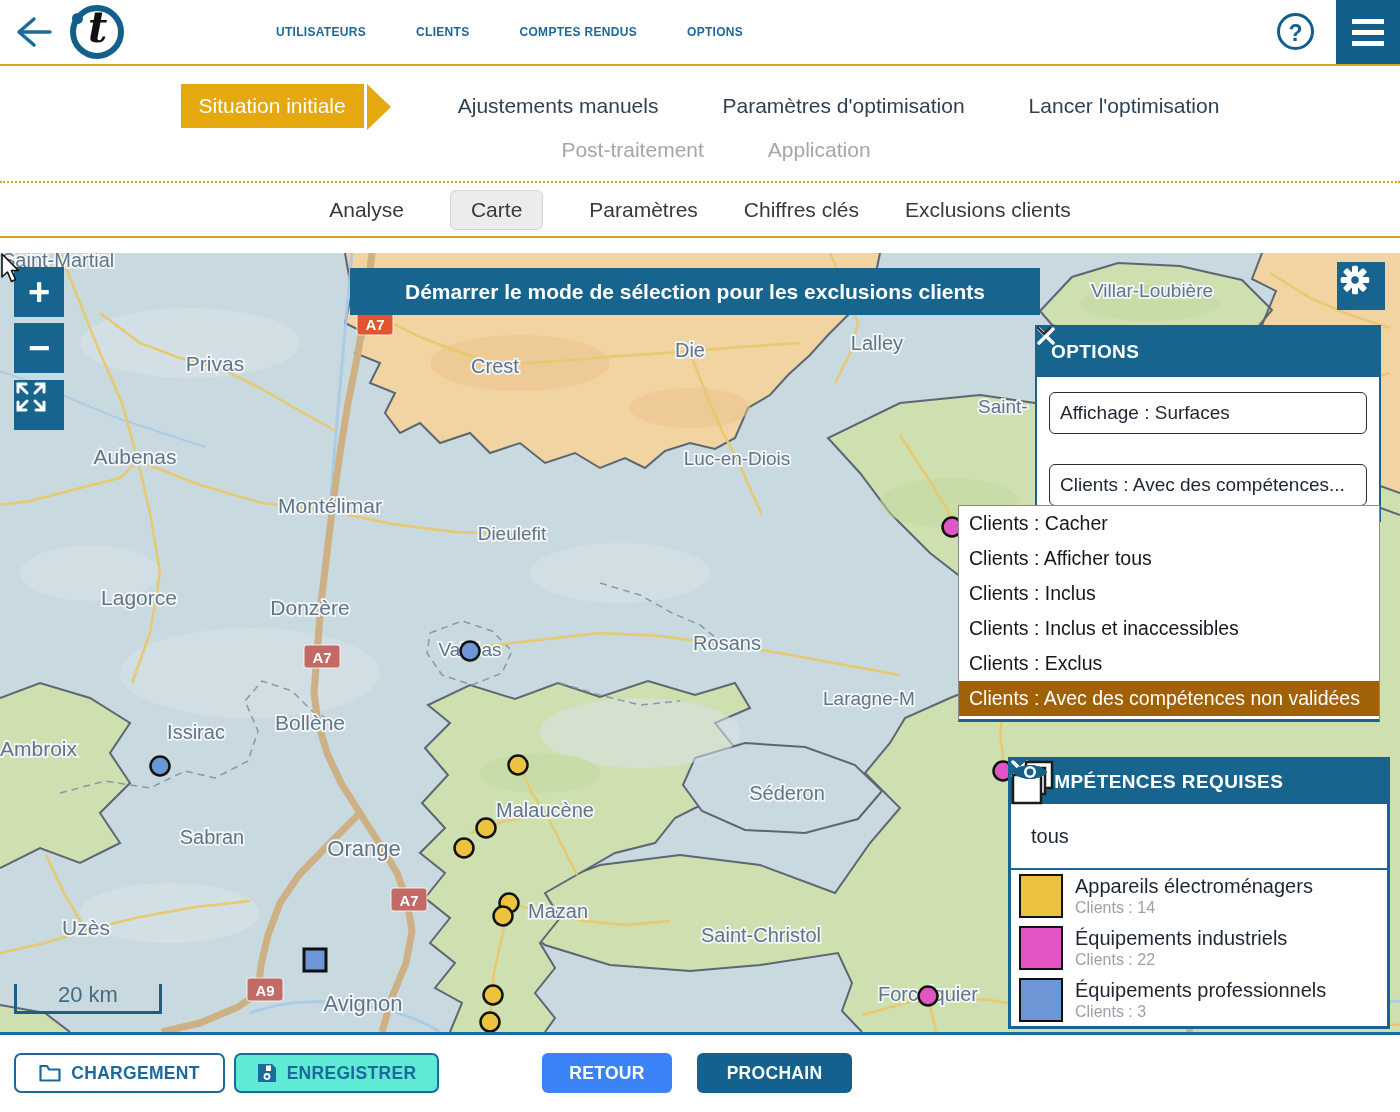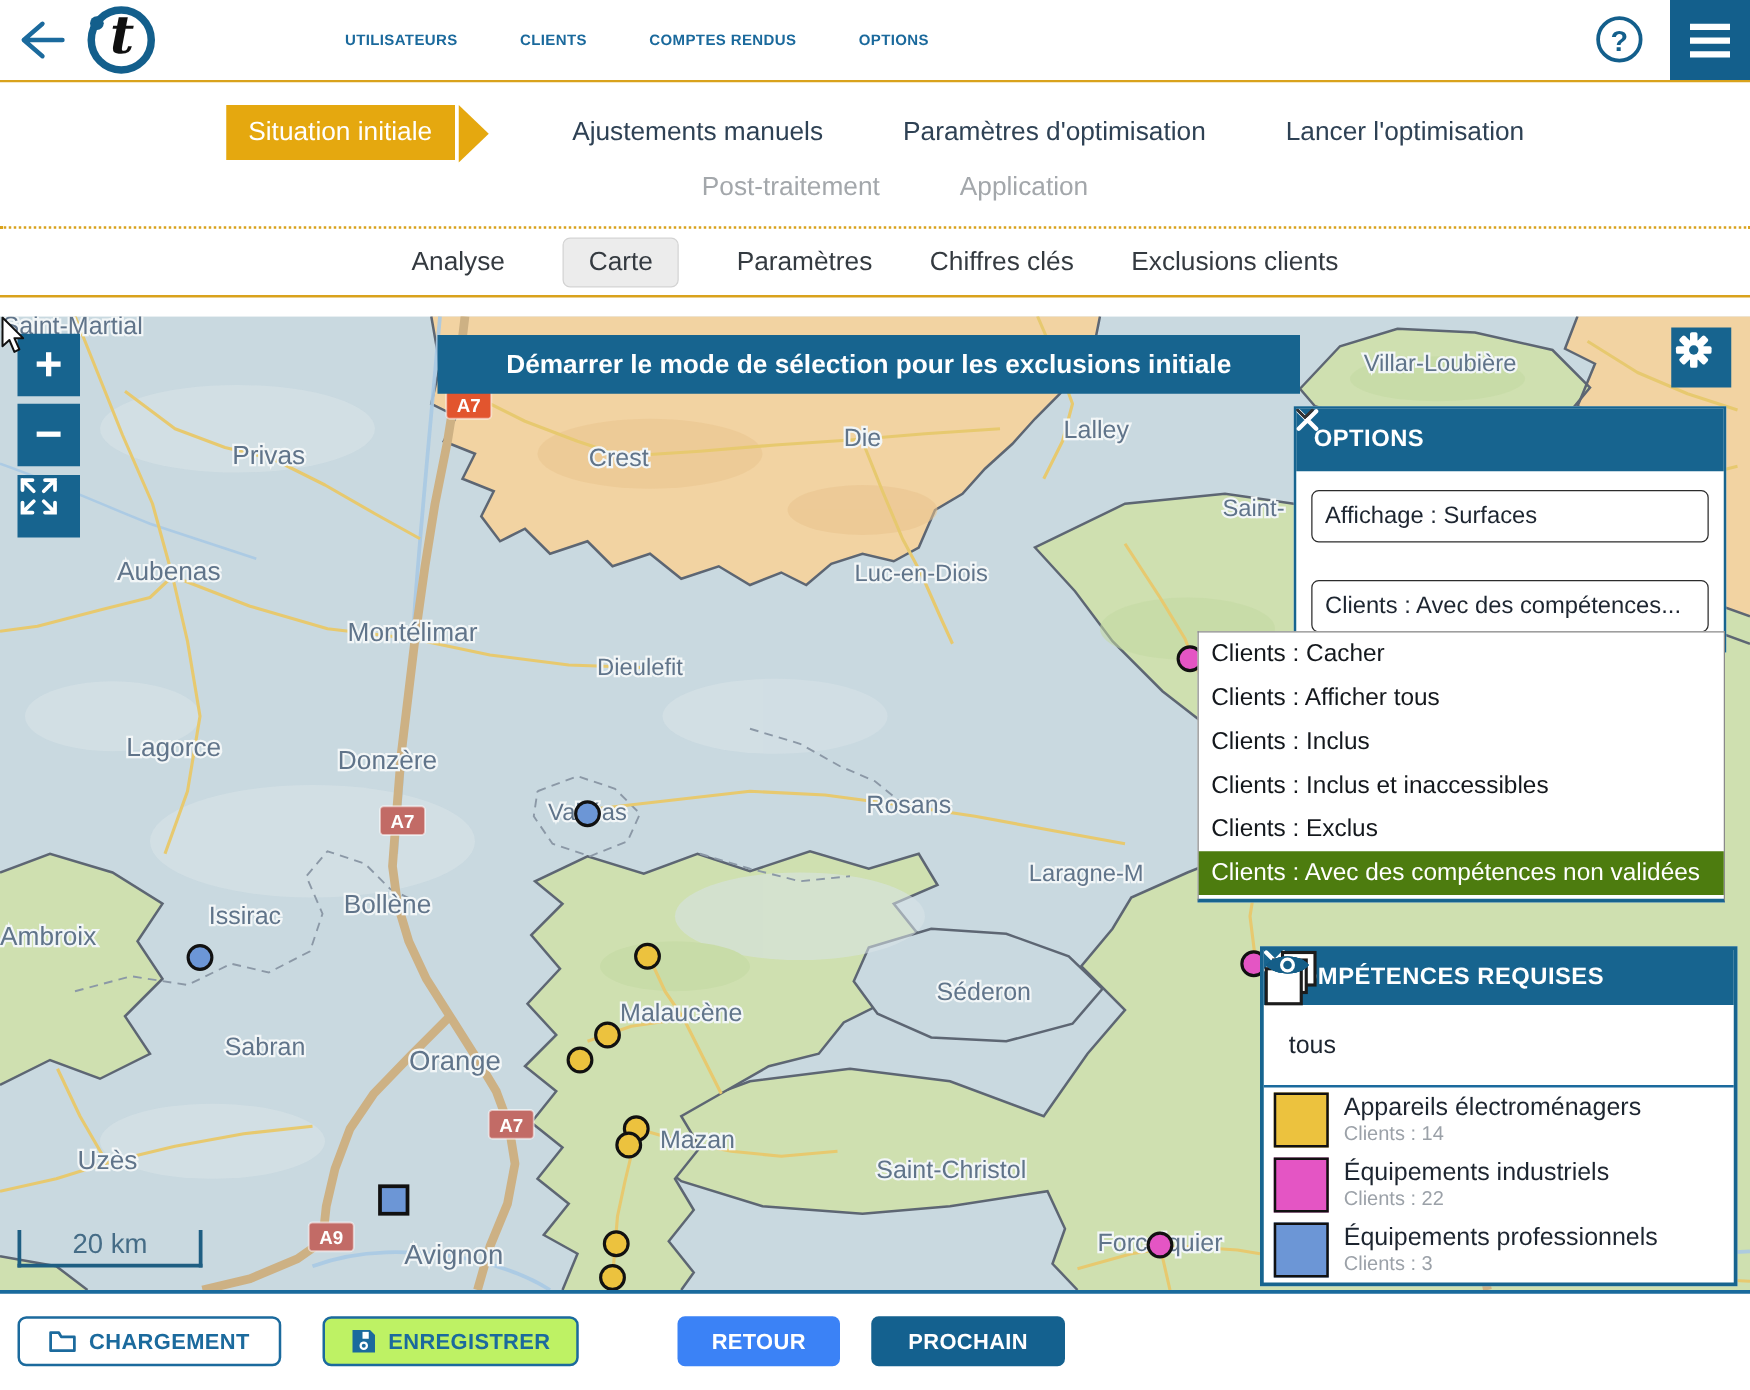--- a/index.html
+++ b/index.html
@@ -65,39 +65,39 @@
   .close-x{cursor:pointer;display:flex;align-items:center;}
   #options-panel{left:1035px;top:72px;width:346px;background:#fff;border:2px solid #17648f;box-sizing:border-box;}
   #options-panel .panel-header{height:50px;}
   #options-body{padding:15px 12px 14px 12px;display:flex;flex-direction:column;gap:30px;}
   .select-box{height:40px;border:1.5px solid #2c2c2c;border-radius:6px;display:flex;align-items:center;
         justify-content:space-between;padding:0 10px;font-size:19px;color:#1d2530;cursor:pointer;background:#fff;}
 
   #dropdown{left:958px;top:252px;width:422px;background:#fff;border:1px solid #8a8a8a;
         border-bottom:3px solid #17648f;padding-bottom:3px;box-sizing:border-box;}
   .dd-item{height:35px;display:flex;align-items:center;padding-left:10px;font-size:19.5px;color:#14181d;cursor:pointer;}
-  .dd-item.selected{background:#4d7c0f;color:#fff;}
+  .dd-item.selected{background:#a16207;color:#fff;}
 
   #legend-panel{left:1008px;top:504px;width:382px;background:#fff;border:3px solid #17648f;box-sizing:border-box;}
   #legend-panel .panel-header{height:44px;}
   .legend-row{display:flex;align-items:center;padding:4px 8px;}
   .legend-row.first{height:56px;border-bottom:2px solid #1b6a9d;}
   .legend-row .swatch{width:44px;height:44px;border:2px solid #111;box-sizing:border-box;flex:none;}
   .legend-text{flex:1;margin-left:12px;line-height:1.1;}
   .legend-title{font-size:20px;color:#1d2530;}
   .legend-count{font-size:16px;color:#9ba1a8;margin-top:2px;}
   .eye-btn{flex:none;width:44px;display:flex;justify-content:center;cursor:pointer;}
 
   #cursor{left:1222px;top:445px;width:24px;height:30px;pointer-events:none;}
 
   
   .foot-btn{top:1053px;height:40px;display:flex;align-items:center;justify-content:center;gap:10px;
         font-weight:bold;font-size:17.5px;border-radius:7px;cursor:pointer;box-sizing:border-box;letter-spacing:.3px;}
   #btn-chargement{left:14px;width:211px;background:#fff;border:2px solid #1b6a9d;color:#1b6a9d;}
-  #btn-enregistrer{left:258px;width:205px;background:#bef264;border:2px solid #1b6a9d;color:#1b6a9d;}
+  #btn-enregistrer{left:234px;width:205px;background:#5eead4;border:2px solid #1b6a9d;color:#1b6a9d;}
   #btn-retour{left:542px;width:130px;background:#3b82f6;color:#fff;border-radius:6px;}
   #btn-prochain{left:697px;width:155px;background:#14618f;color:#fff;border-radius:6px;}
 </style>
 </head>
 <body>
 
 <div id="header" class="abs">
   <svg id="back-arrow" class="abs" viewBox="0 0 40 36">
     <path d="M22 5 L7 18 L22 31 M7 18 L38 18" fill="none" stroke="#1b6a9d" stroke-width="3.5" stroke-linecap="round" stroke-linejoin="round"></path>
   </svg>
@@ -305,21 +305,21 @@
       <g fill="#fff">
         <rect x="20" y="5" width="8" height="38" rx="2"></rect>
         <rect x="20" y="5" width="8" height="38" rx="2" transform="rotate(45 24 24)"></rect>
         <rect x="20" y="5" width="8" height="38" rx="2" transform="rotate(90 24 24)"></rect>
         <rect x="20" y="5" width="8" height="38" rx="2" transform="rotate(135 24 24)"></rect>
         <circle cx="24" cy="24" r="11"></circle>
       </g>
       <circle cx="24" cy="24" r="5" fill="#17648f"></circle>
     </svg>
   </div>
-  <div id="map-banner" class="abs">Démarrer le mode de sélection pour les exclusions initiale</div>
+  <div id="map-banner" class="abs">Démarrer le mode de sélection pour les exclusions clients</div>
   <div id="scale-bar" class="abs">
     <span>20 km</span>
   </div>
 
   <div id="options-panel" class="abs">
     <div class="panel-header">
       <span>OPTIONS</span>
       <span class="close-x">
         <svg width="18" height="18" viewBox="0 0 18 18">
             <path d="M2 2 L16 16 M16 2 L2 16" stroke="#fff" stroke-width="3.5" stroke-linecap="round"></path>

